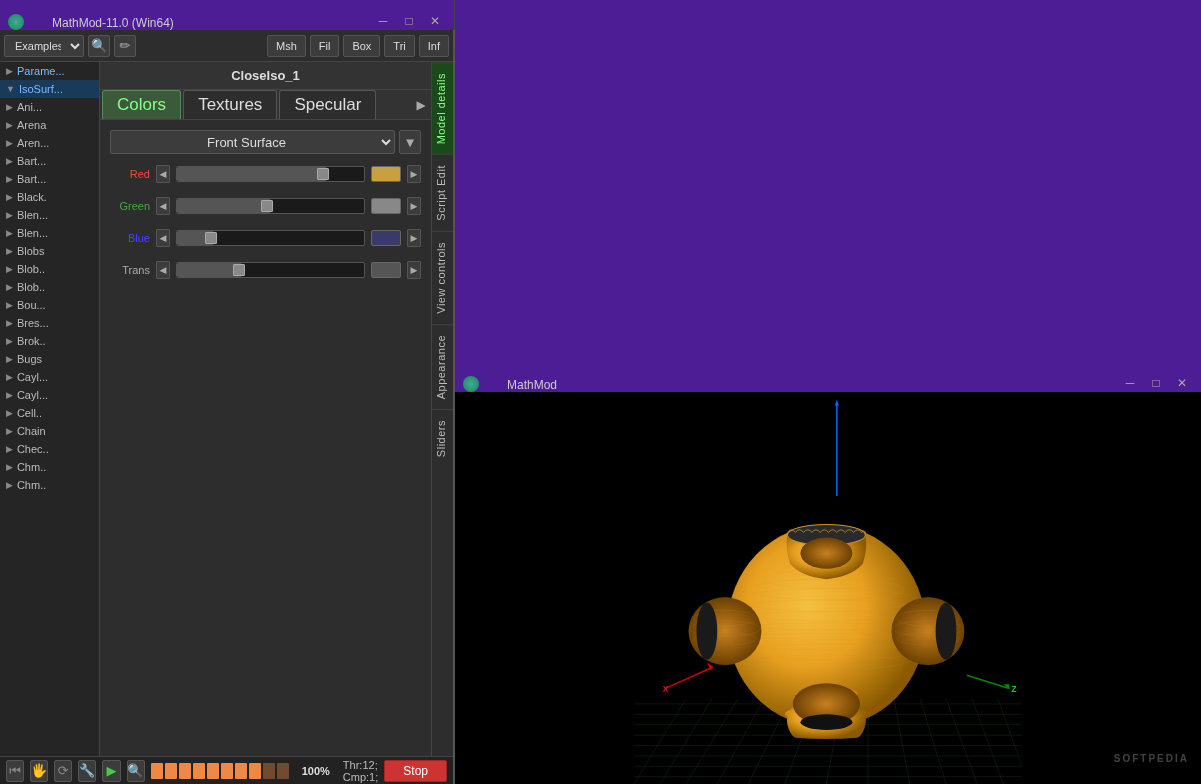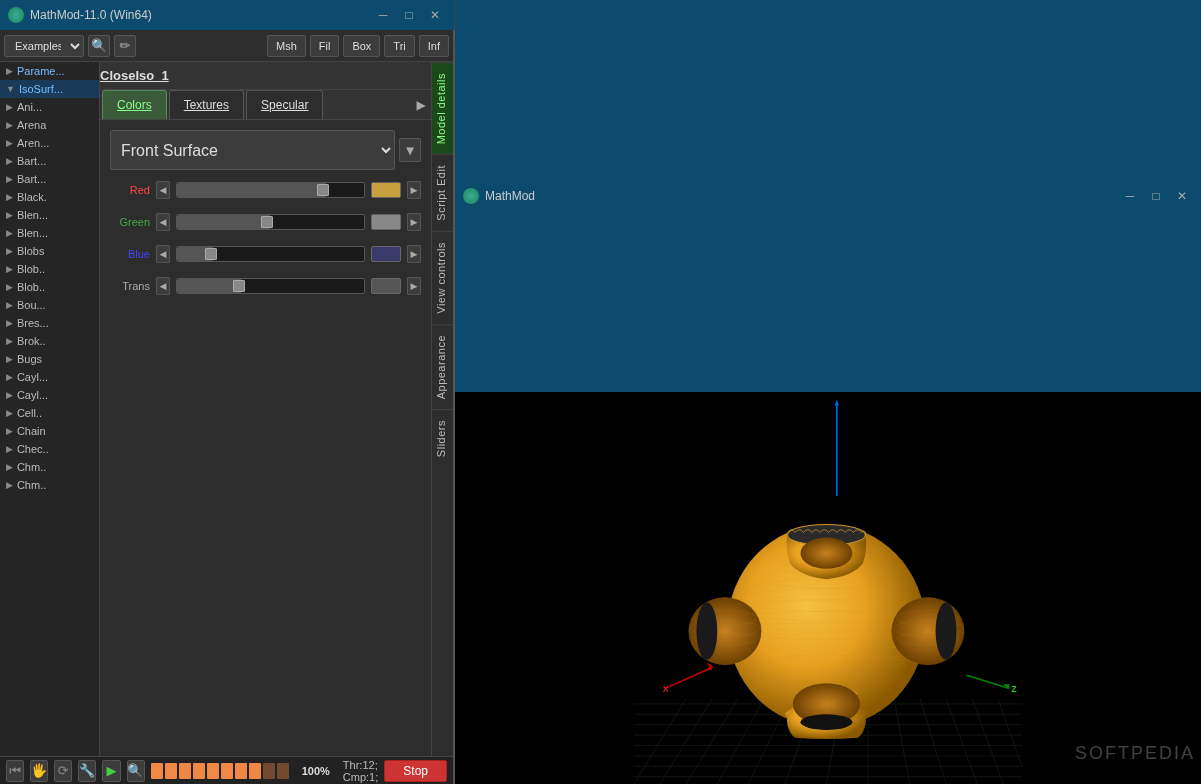--- a/index.html
+++ b/index.html
@@ -1,27 +1,28 @@
 <!DOCTYPE html>
 <html><head>
   <meta charset="utf-8">
   <style>
     * { margin: 0; padding: 0; box-sizing: border-box; }
     body { width: 1201px; height: 784px; overflow: hidden; font-family: 'Segoe UI', Arial, sans-serif; font-size: 12px; background: #1a1a1a; display: flex; flex-direction: column; }
 
     
     .titlebar {
       height: 30px;
-      background: #0c4a6e;
-      display: flex;
-      align-items: center;
+      background: #4c1d95;
+      display: flex;
+      align-items: flex-end;
       padding: 0 8px;
       color: #ccc;
       font-size: 12px;
       user-select: none;
+      gap: 22px;
     }
     .titlebar-left { width: 455px; border-right: 1px solid #444; }
     .titlebar-right { flex: 1; }
     .titlebar .app-icon { width: 16px; height: 16px; margin-right: 6px; background: radial-gradient(circle, #4a9, #185); border-radius: 50%; display: inline-block; }
     .titlebar .title { flex: 1; }
     .titlebar .win-controls { display: flex; gap: 4px; }
     .win-btn {
       width: 22px; height: 18px;
       background: transparent;
       border: none;
@@ -161,49 +162,48 @@
       flex-direction: column;
       overflow: hidden;
       background: #2d2d2d;
     }
 
     
     .panel-header {
       height: 28px;
       display: flex;
       align-items: center;
+      justify-content: center;
       background: #333;
       border-bottom: 1px solid #444;
       font-size: 13px;
       font-weight: bold;
       color: #ddd;
-      text-decoration: underline;
     }
 
     
     .tab-strip {
       height: 30px;
       display: flex;
       align-items: stretch;
       background: #333;
       border-bottom: 1px solid #444;
       padding: 0 2px;
     }
     .tab-btn {
       padding: 0 14px;
       background: #2d2d2d;
       border: 1px solid #555;
       border-bottom: none;
       color: #ddd;
-      font-size: 12px;
+      font-size: 17px;
       cursor: pointer;
       display: flex; align-items: center;
       margin-right: 2px;
       border-radius: 3px 3px 0 0;
-      text-decoration: underline;
     }
     .tab-btn.active { background: #3a5a3a; color: #8f8; border-color: #5a8a5a; }
     .tab-arrow {
       width: 16px;
       background: #333;
       border: none;
       color: #aaa;
       cursor: pointer;
       font-size: 12px;
       display: flex; align-items: center; justify-content: center;
@@ -221,24 +221,25 @@
       display: flex;
       align-items: center;
       gap: 4px;
     }
     .surface-dropdown {
       flex: 1;
       background: #3c3c3c;
       border: 1px solid #555;
       color: #ddd;
       padding: 3px 6px;
-      font-size: 16px;
-      height: 40px;
-      border-radius: 2px;
-      cursor: pointer;
+      font-size: 13px;
+      height: 24px;
+      border-radius: 2px;
+      cursor: pointer;
+      text-align: center;
     }
     .dropdown-arrow-btn {
       width: 22px; height: 24px;
       background: #3c3c3c;
       border: 1px solid #555;
       color: #aaa;
       cursor: pointer;
       display: flex; align-items: center; justify-content: center;
       border-radius: 2px;
     }
@@ -359,24 +360,24 @@
       flex: 1;
       background: #000;
       position: relative;
       overflow: hidden;
     }
 
     
     .softpedia-mark {
       position: absolute;
       bottom: 20px;
-      right: 6px;
+      right: 12px;
       color: rgba(255,255,255,0.25);
-      font-size: 18px;
-      font-weight: normal;
+      font-size: 10px;
+      font-weight: bold;
       letter-spacing: 2px;
     }
 
     
     .item-list::-webkit-scrollbar { width: 6px; }
     .item-list::-webkit-scrollbar-track { background: #1a1a1a; }
     .item-list::-webkit-scrollbar-thumb { background: #555; border-radius: 3px; }
 
     .dual-windows {
       flex: 1;

